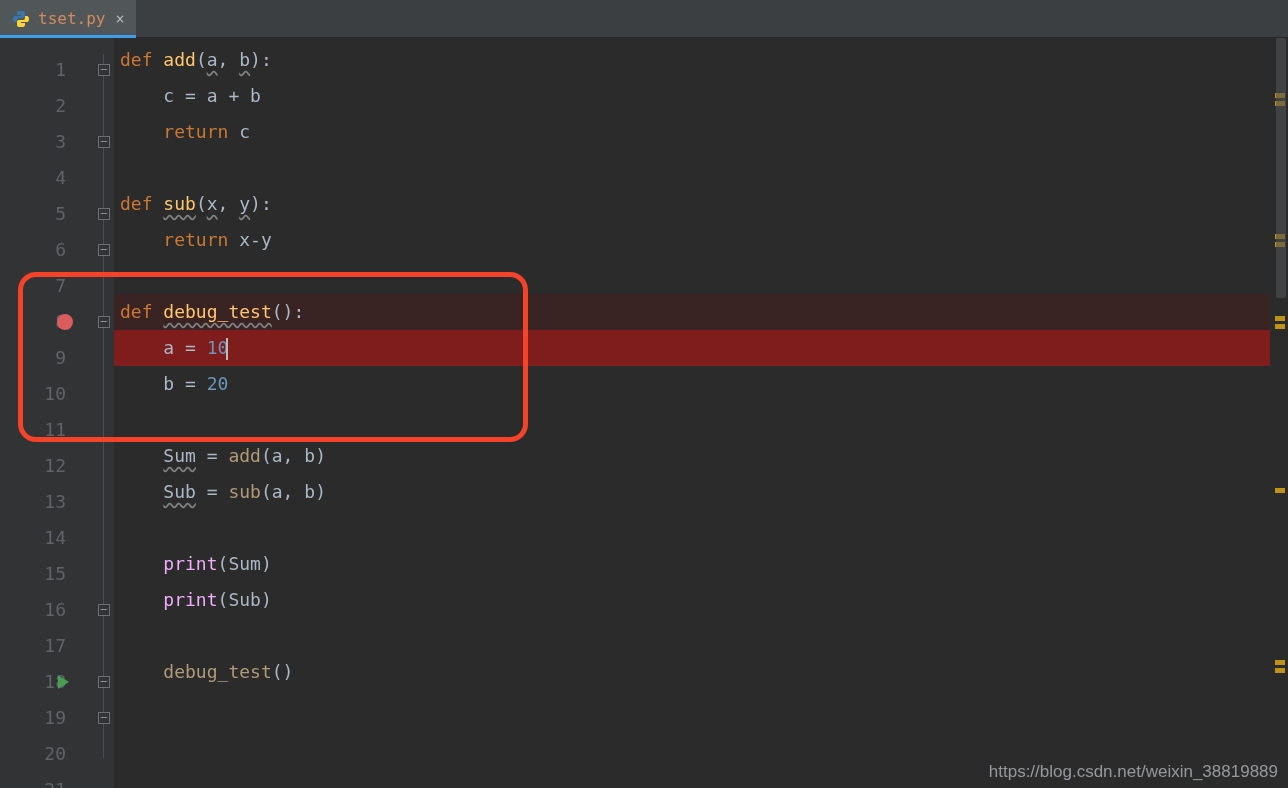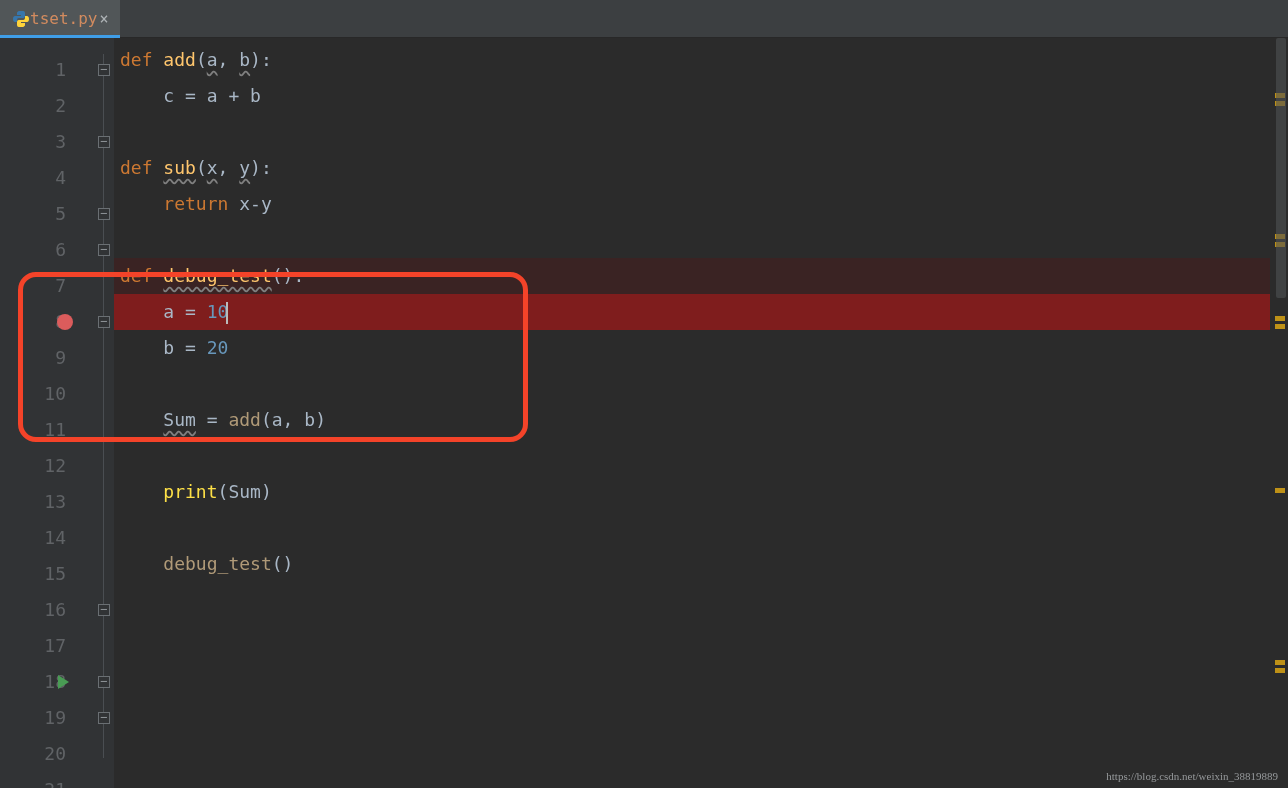--- a/index.html
+++ b/index.html
@@ -18,20 +18,21 @@
   .tab-bar {
     height: 38px;
     background: #3c3f41;
     display: flex;
     align-items: stretch;
     border-bottom: 1px solid #282828;
   }
   .tab {
     display: flex;
     align-items: center;
+    gap: 8px;
     padding: 0 12px;
     background: #515658;
     color: #d28b5f;
     font-size: 16px;
     cursor: pointer;
     position: relative;
   }
   .tab.active::after {
     content: "";
     position: absolute;
@@ -166,21 +167,21 @@
   .kw  { color: #cc7832; }
   .fn  { color: #ffc66d; }
   .fn-warn { color: #ffc66d; text-decoration: underline wavy #808080; text-underline-offset: 4px; }
   .id-warn { color: #a9b7c6; text-decoration: underline wavy #808080; text-underline-offset: 4px; }
   .par { color: #a9b7c6; }
   .warn { text-decoration: underline wavy #808080; text-underline-offset: 4px; }
   .op  { color: #a9b7c6; }
   .num { color: #6897bb; }
   .str { color: #6a8759; }
   .call { color: #b09a78; }
-  .bi  { color: #fde047; }
+  .bi  { color: #f0abfc; }
   .punc { color: #a9b7c6; }
 
   .caret {
     display: inline-block;
     width: 2px;
     height: 22px;
     background: #bbbbbb;
     vertical-align: middle;
     margin-left: -2px;
   }
@@ -224,22 +225,22 @@
     border: 5px solid #f44329;
     border-radius: 18px;
     pointer-events: none;
   }
 
   .watermark {
     position: absolute;
     right: 10px;
     bottom: 6px;
     color: #b8bcbf;
-    font-size: 11px;
-    font-family: Liberation Serif, serif;
+    font-size: 17px;
+    font-family: Liberation Sans, sans-serif;
     opacity: .75;
   }
 </style>
 </head>
 <body>
 
 <div class="tab-bar">
   <div class="tab active">
     <span class="py-icon">
       <svg viewBox="0 0 18 18">
@@ -297,31 +298,34 @@
       <div class="fc"></div>
     <div class="fc fold-close"></div>
     <div class="fc"></div>
     <div class="fc fold-open"></div>
     <div class="fc fold-close"></div>
   </div>
 
   <div class="code">
     <div class="line"><span class="kw">def </span><span class="fn">add</span><span class="punc">(</span><span class="par warn">a</span><span class="punc">, </span><span class="par warn">b</span><span class="punc">)</span><span class="punc">:</span></div>
     <div class="line"><span>    </span><span>c</span><span class="op"> = </span><span>a</span><span class="op"> + </span><span>b</span></div>
+    <div class="line"><span>    </span><span class="kw">return </span><span>c</span></div>
     <div class="line"><span></span></div>
     <div class="line"><span class="kw">def </span><span class="fn-warn">sub</span><span class="punc">(</span><span class="par warn">x</span><span class="punc">, </span><span class="par warn">y</span><span class="punc">)</span><span class="punc">:</span></div>
     <div class="line"><span>    </span><span class="kw">return </span><span>x-y</span></div>
     <div class="line"><span></span></div>
     <div class="line bp-line"><span class="kw">def </span><span class="fn-warn">debug_test</span><span class="punc">()</span><span class="punc">:</span></div>
     <div class="line current"><span>    </span><span>a</span><span class="op"> = </span><span class="num">10</span><span class="caret"></span></div>
     <div class="line"><span>    </span><span>b</span><span class="op"> = </span><span class="num">20</span></div>
     <div class="line"><span></span></div>
     <div class="line"><span>    </span><span class="id-warn">Sum</span><span class="op"> = </span><span class="call">add</span><span class="punc">(</span><span>a</span><span class="punc">, </span><span>b</span><span class="punc">)</span></div>
+    <div class="line"><span>    </span><span class="id-warn">Sub</span><span class="op"> = </span><span class="call">sub</span><span class="punc">(</span><span>a</span><span class="punc">, </span><span>b</span><span class="punc">)</span></div>
     <div class="line"><span></span></div>
     <div class="line"><span>    </span><span class="bi">print</span><span class="punc">(</span><span>Sum</span><span class="punc">)</span></div>
+    <div class="line"><span>    </span><span class="bi">print</span><span class="punc">(</span><span>Sub</span><span class="punc">)</span></div>
     <div class="line"><span></span></div>
     <div class="line"><span>    </span><span class="call">debug_test</span><span class="punc">()</span></div>
     <div class="line"><span></span></div>
     <div class="line"><span></span></div>
   </div>
 
   <div class="markers">
     <div class="mark warn-mark" style="top:55px;"></div>
     <div class="mark warn-mark" style="top:63px;"></div>
     <div class="mark warn-mark" style="top:196px;"></div>

